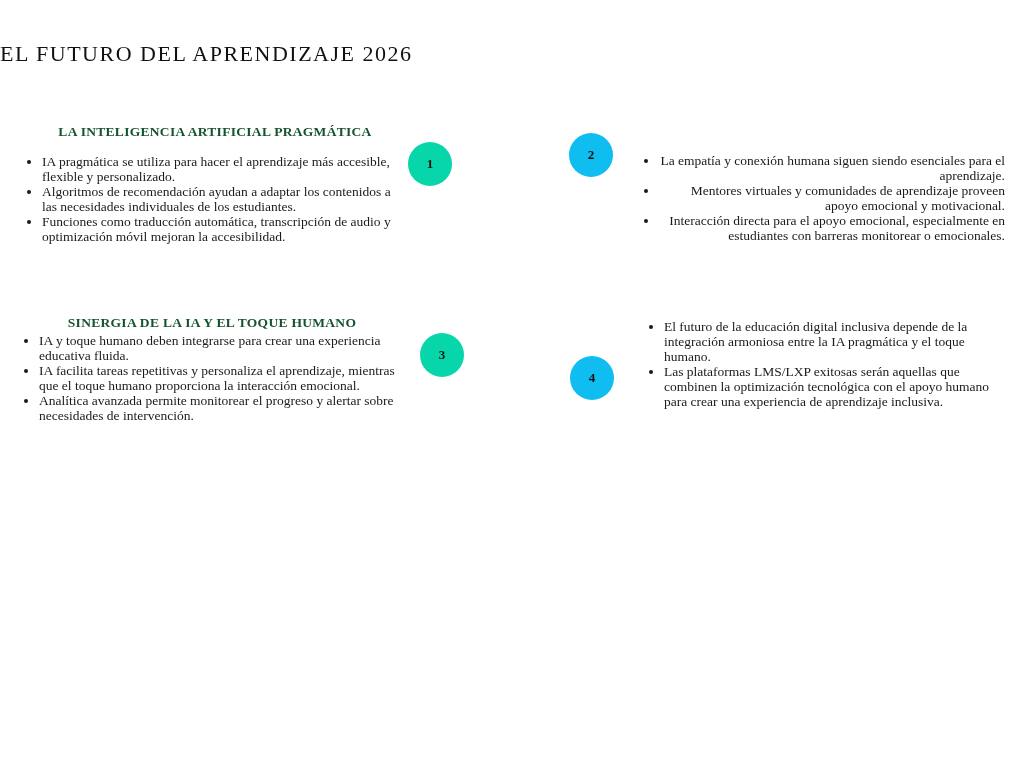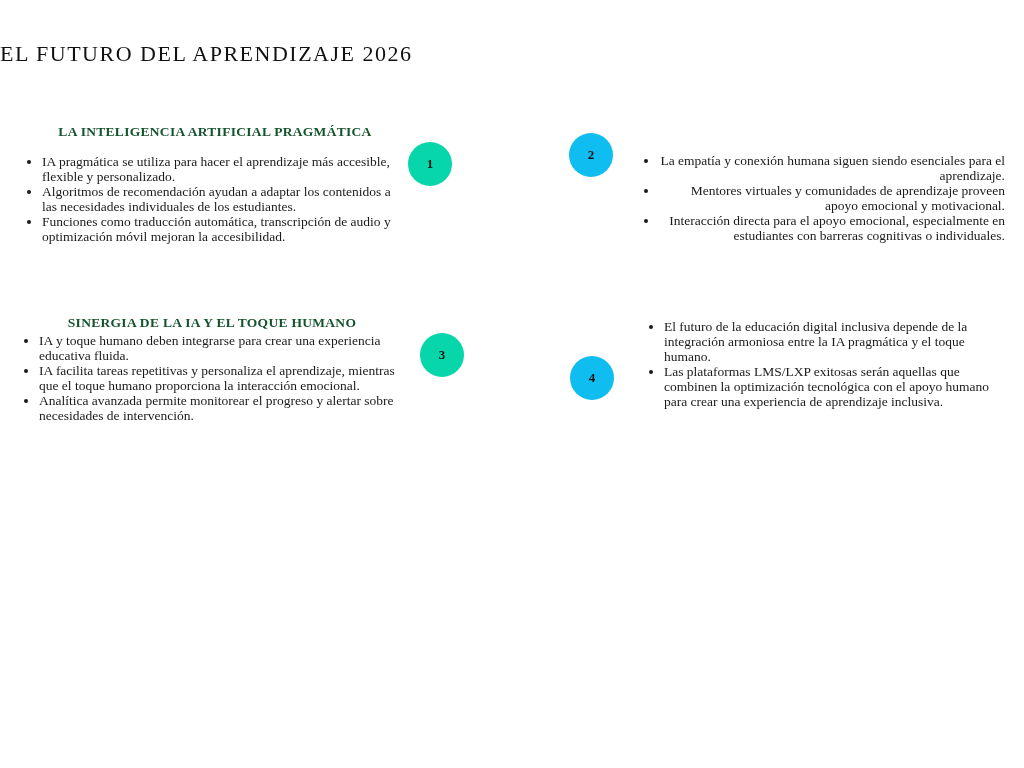--- a/index.html
+++ b/index.html
@@ -29,21 +29,21 @@
     <li>Funciones como traducción automática, transcripción de audio y optimización móvil mejoran la accesibilidad.</li>
   </ul>
 </div>
 <div class="circle teal" style="left:408px; top:142px;">1</div>
 
 <div class="circle blue" style="left:569px; top:133px;">2</div>
 <div class="section" style="left:641px; top:124px; width:364px;">
   <ul style="margin-top:29px;text-align:right;">
     <li>La empatía y conexión humana siguen siendo esenciales para el aprendizaje.</li>
     <li>Mentores virtuales y comunidades de aprendizaje proveen apoyo emocional y motivacional.</li>
-    <li>Interacción directa para el apoyo emocional, especialmente en estudiantes con barreras cognitivas o individuales.</li>
+    <li>Interacción directa para el apoyo emocional, especialmente en estudiantes con barreras monitorear o emocionales.</li>
   </ul>
 </div>
 
 <div class="section" style="left:21px; top:315px; width:382px;">
   <h2>SINERGIA DE LA IA Y EL TOQUE HUMANO</h2>
   <ul style="margin-top:3px;">
     <li>IA y toque humano deben integrarse para crear una experiencia educativa fluida.</li>
     <li>IA facilita tareas repetitivas y personaliza el aprendizaje, mientras que el toque humano proporciona la interacción emocional.</li>
     <li>Analítica avanzada permite monitorear el progreso y alertar sobre necesidades de intervención.</li>
   </ul>

